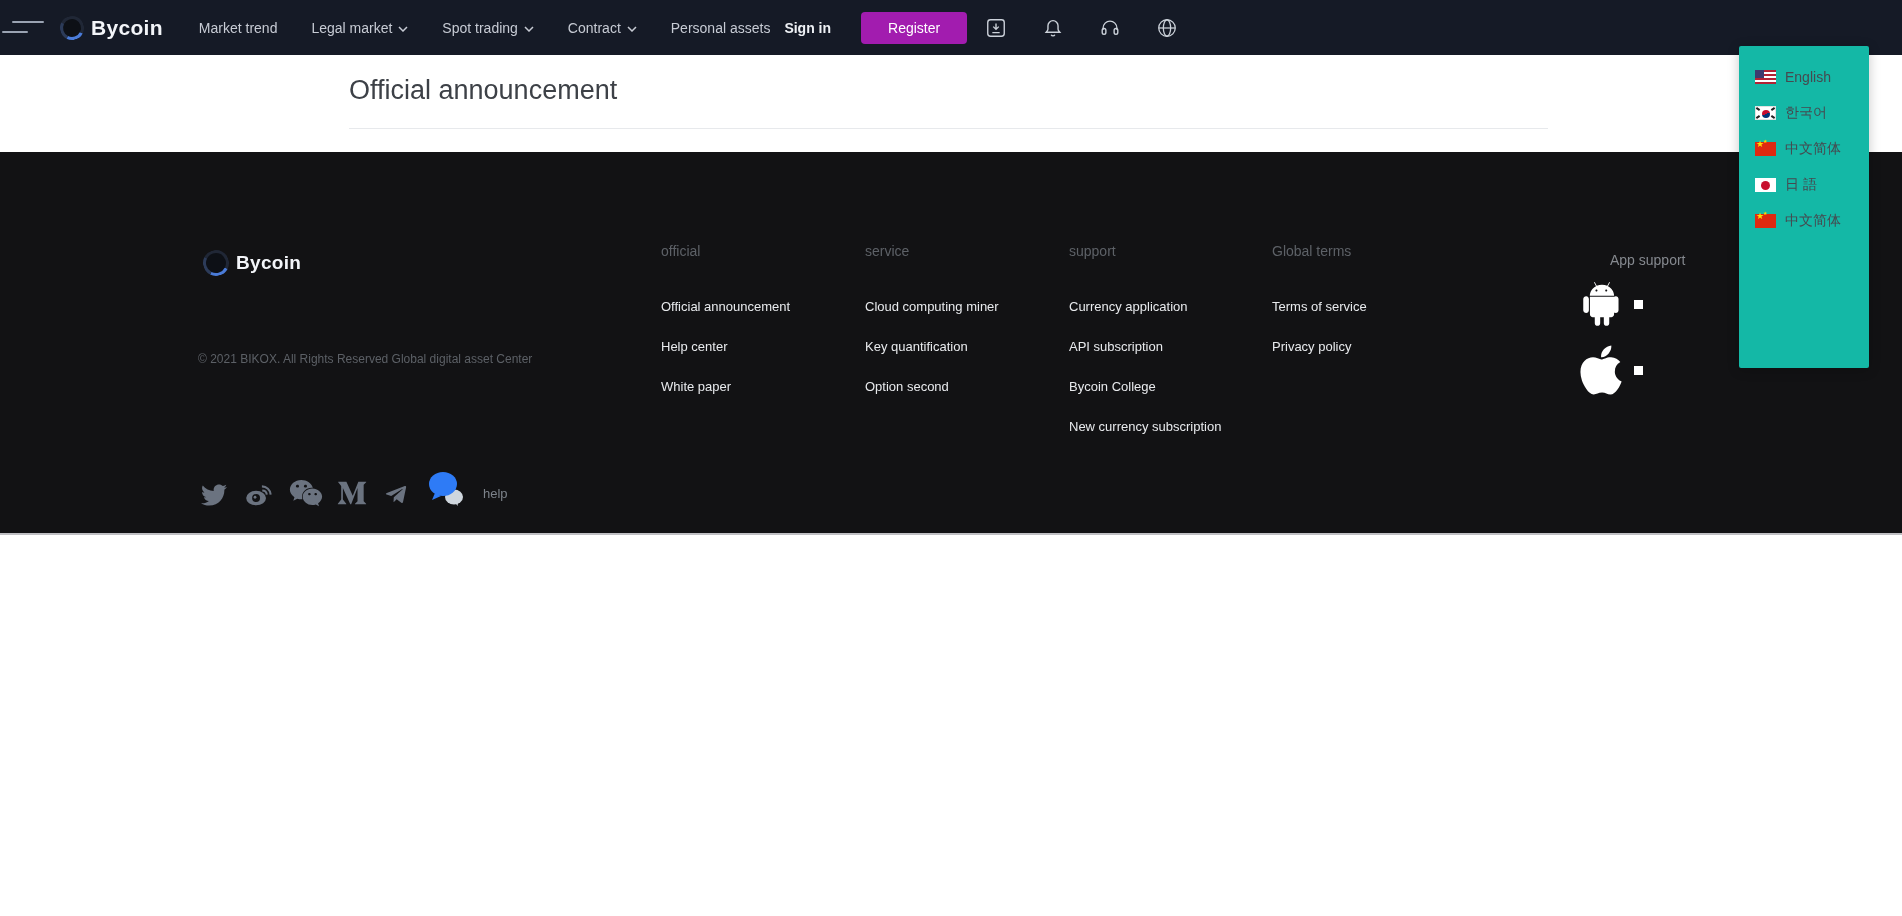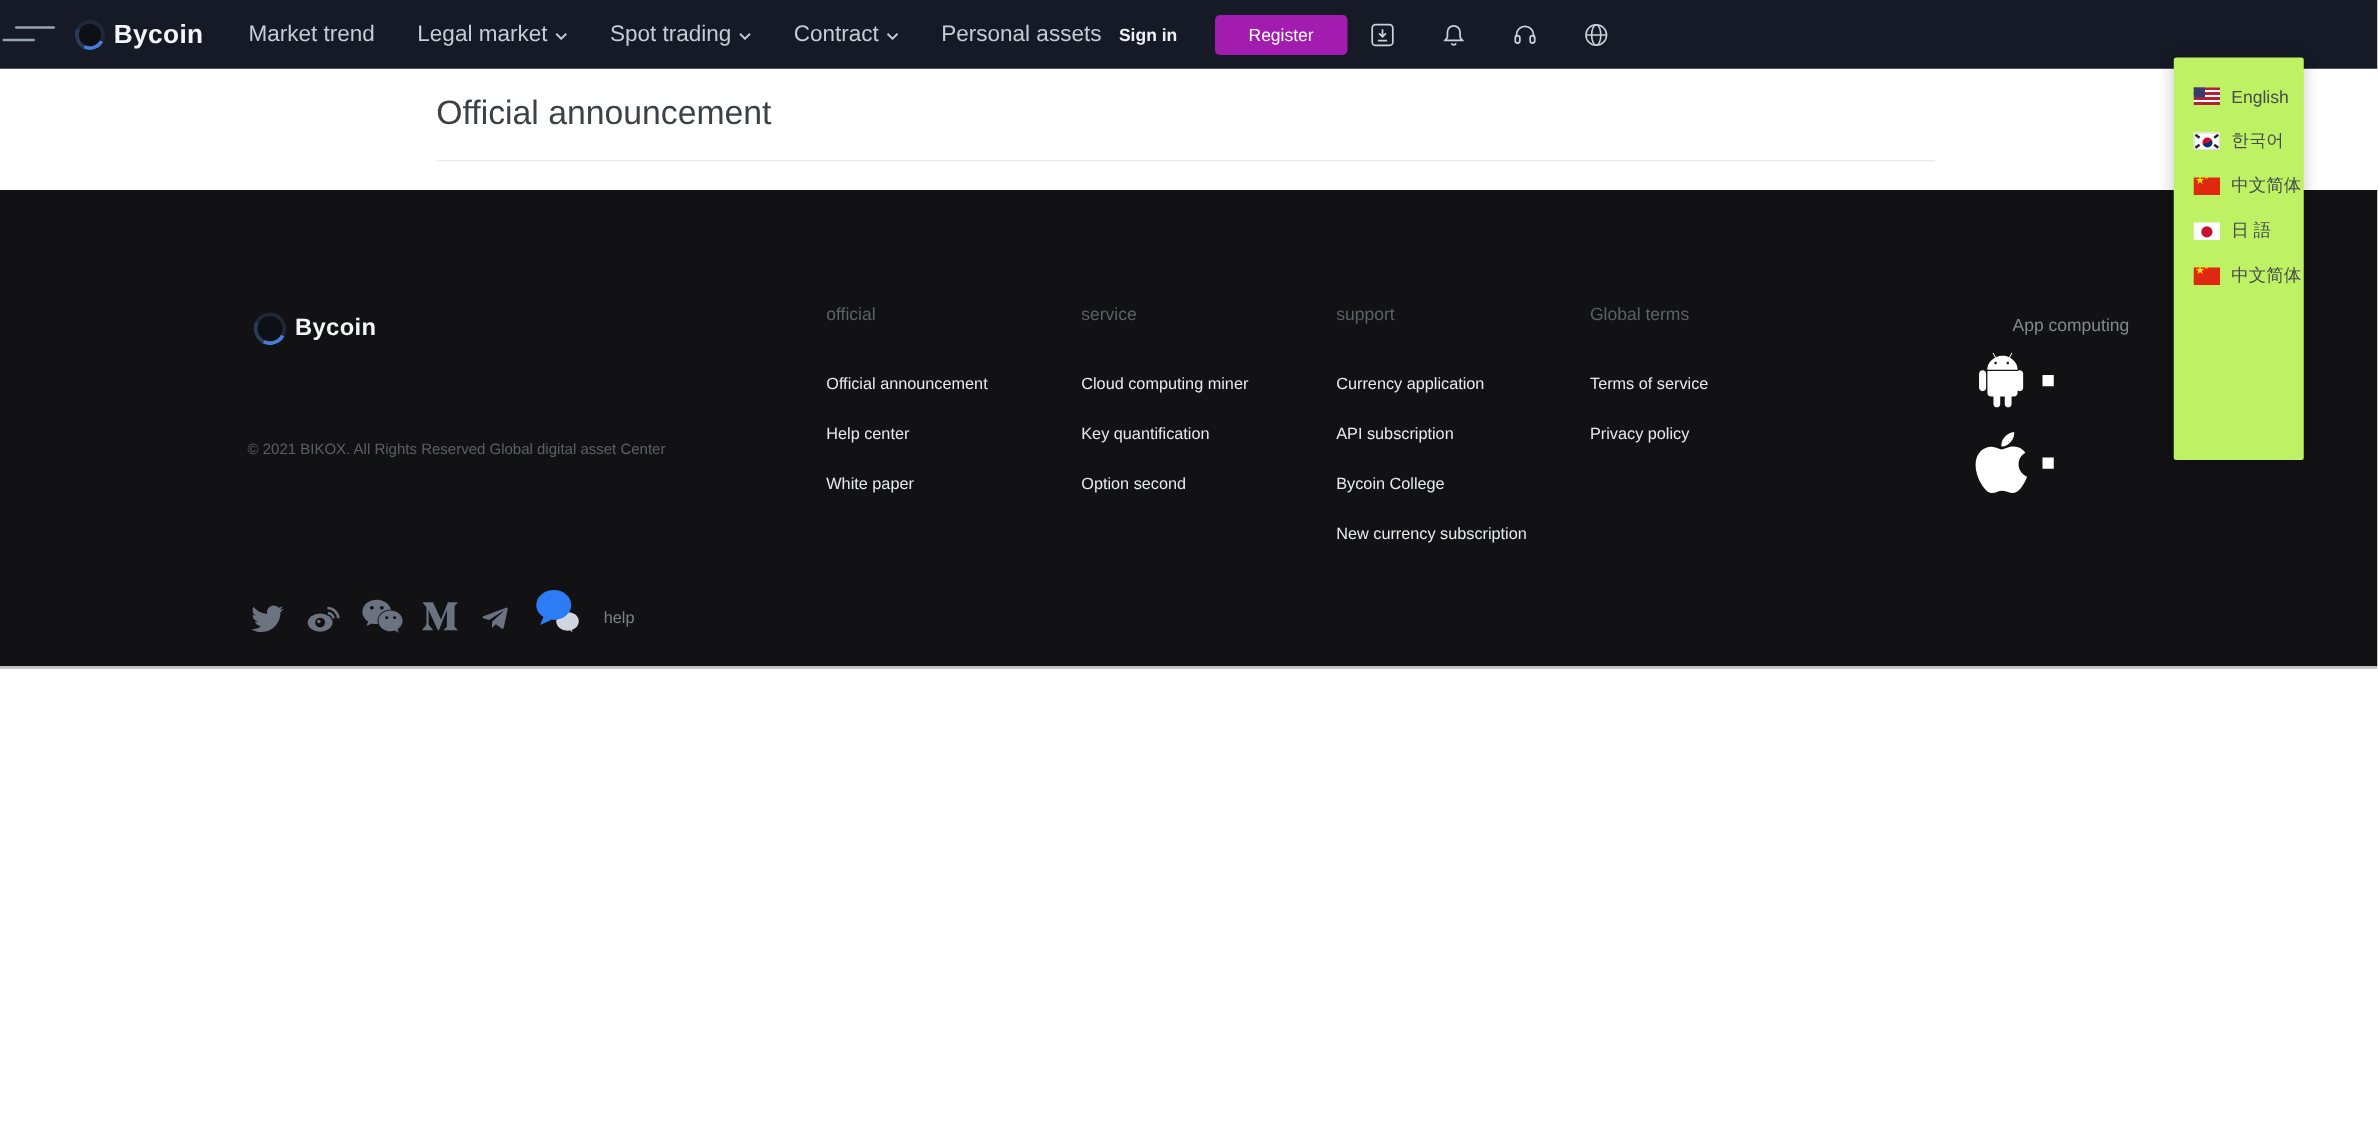--- a/index.html
+++ b/index.html
@@ -16,21 +16,21 @@
 
   .brand { display:flex; align-items:center; margin-left:12px; cursor:pointer; }
   .logo-circle { width:24px; height:24px; border-radius:50%;
                  background:#0d1016; border:3px solid #202736;
                  border-bottom-color:#4a7bd8; border-left-color:#2c3b59;
                  transform:rotate(-18deg); }
   .brand-text { color:#f3f5f9; font-size:21px; font-weight:bold; letter-spacing:.3px; margin-left:7px; }
   footer .brand-text { font-size:19px; }
 
   .nav-items { display:flex; align-items:center; gap:34px; margin-left:36px; }
-  .nav-item { color:#c7cbd4; font-size:18px; display:flex; align-items:center; gap:6px;
+  .nav-item { color:#c7cbd4; font-size:14px; display:flex; align-items:center; gap:6px;
               cursor:pointer; white-space:nowrap; }
   .nav-item svg { margin-top:2px; }
 
   .nav-right { margin-left:auto; display:flex; align-items:center; }
   .signin { color:#eef1f5; font-size:14px; font-weight:bold; margin-right:30px; cursor:pointer; }
   .register { background:#a21caf; color:#ffffff; font-size:14px; border:none; border-radius:4px;
               padding:8px 27px; cursor:pointer; font-family:inherit; }
   .nav-icon { width:57px; display:flex; justify-content:center; align-items:center; cursor:pointer; }
   .nav-right { margin-right:20px;margin-left:14px; }
 
@@ -57,22 +57,22 @@
   .app-row { position:absolute; display:flex; align-items:center; gap:10px; cursor:pointer; }
   .app-android { left:1580px; top:127px; }
   .app-apple  { left:1578px; top:190px; }
   .qr-ph { width:9px; height:9px; background:#ffffff; }
 
   .social-row { position:absolute; left:199px; top:318px; display:flex; align-items:flex-end; gap:14px; }
   .social { cursor:pointer; display:flex; align-items:flex-end; }
   .help-label { font-size:13px; color:#7c828a; margin-left:2px; padding-bottom:7px; cursor:pointer; }
 
   
-  .lang-menu { position:absolute; left:1739px; top:46px; width:104px; height:322px;
-               background:#bef264; border-radius:2px;
+  .lang-menu { position:absolute; left:1739px; top:46px; width:130px; height:322px;
+               background:#14b8a6; border-radius:2px;
                box-shadow:0 2px 12px rgba(0,0,0,.22); padding-top:13px; z-index:10; }
   .lang-item { height:36px; display:flex; align-items:center; padding-left:16px; gap:9px;
                cursor:pointer; }
   .lang-item span { font-size:14px; color:#46494f; }
   .flag { width:21px; height:14px; position:relative; flex:0 0 auto; }
 
   .flag-us { background:repeating-linear-gradient(#b22234 0 2px, #fff 2px 4px); }
   .flag-us::after { content:""; position:absolute; left:0; top:0; width:9px; height:8px; background:#3c3b6e; }
   .flag-kr { background:#fff; border:1px solid #e2e2e2; }
   .flag-kr .tg { position:absolute; left:6px; top:2.5px; width:8px; height:8px; border-radius:50%;
@@ -203,21 +203,21 @@
       </ul>
     </div>
     <div class="f-col col-3">
       <div class="f-col-h">Global terms</div>
       <ul>
         <li>Terms of service</li>
         <li>Privacy policy</li>
       </ul>
     </div>
 
-    <div class="appdl-label">App computing</div>
+    <div class="appdl-label">App support</div>
     <div class="app-row app-android">
       <svg width="44" height="50" viewBox="0 0 448 512" fill="#ffffff">
         <path d="M89.6 204.5v115.8c0 15.4-12.1 27.7-27.5 27.7-15.3 0-30.1-12.4-30.1-27.7V204.5c0-15.1 14.8-27.5 30.1-27.5 15.1 0 27.5 12.4 27.5 27.5zm10.8 157c0 16.4 13.2 29.6 29.6 29.6h19.9l.3 61.1c0 36.9 55.2 36.6 55.2 0v-61.1h37.2v61.1c0 36.7 55.5 36.8 55.5 0v-61.1h20.2c16.2 0 29.4-13.2 29.4-29.6V182.1H100.4v179.4zm247.7-189.1H99.4c0-42.8 25.6-80 63.6-99.4l-19.1-35.3c-2.8-4.9 4.3-8 6.7-3.8l19.4 35.6c34.9-15.5 75-14.7 107.8 0l19.3-35.5c2.5-4.3 9.5-1.1 6.7 3.8L284.9 73c37.7 19.4 63.2 56.6 63.2 99.4zm-170.7-55.5c0-5.6-4.5-10.2-10.2-10.2-5.6 0-10.1 4.6-10.1 10.2 0 5.6 4.5 10.2 10.1 10.2 5.7 0 10.2-4.6 10.2-10.2zm100.1 0c0-5.6-4.5-10.2-10.1-10.2-5.7 0-10.2 4.6-10.2 10.2 0 5.6 4.5 10.2 10.2 10.2 5.6 0 10.1-4.6 10.1-10.2zm88.2 60.1c-15.3 0-30.1 12.4-30.1 27.5v115.8c0 15.4 14.8 27.7 30.1 27.7 15.4 0 27.5-12.3 27.5-27.7V204.5c0-15.1-12.1-27.5-27.5-27.5z"></path>
       </svg>
       <span class="qr-ph"></span>
     </div>
     <div class="app-row app-apple">
       <svg width="46" height="56" viewBox="0 0 384 512" fill="#ffffff">
         <path d="M318.7 268.7c-.2-36.7 16.4-64.4 50-84.8-18.8-26.9-47.2-41.7-84.7-44.6-35.5-2.8-74.3 20.7-88.5 20.7-15 0-49.4-19.7-76.4-19.7C63.3 141.2 4 184.8 4 273.5q0 39.3 14.4 81.2c12.8 36.7 59 126.7 107.2 125.2 25.2-.6 43-17.9 75.8-17.9 31.8 0 48.3 17.9 76.4 17.9 48.6-.7 90.4-82.5 102.6-119.3-65.2-30.7-61.7-90-61.7-91.9zm-56.6-164.2c27.3-32.4 24.8-61.9 24-72.5-24.1 1.4-52 16.4-67.9 34.9-17.5 19.8-27.8 44.3-25.6 71.9 26.1 2 49.9-11.4 69.5-34.3z"></path>
       </svg>

